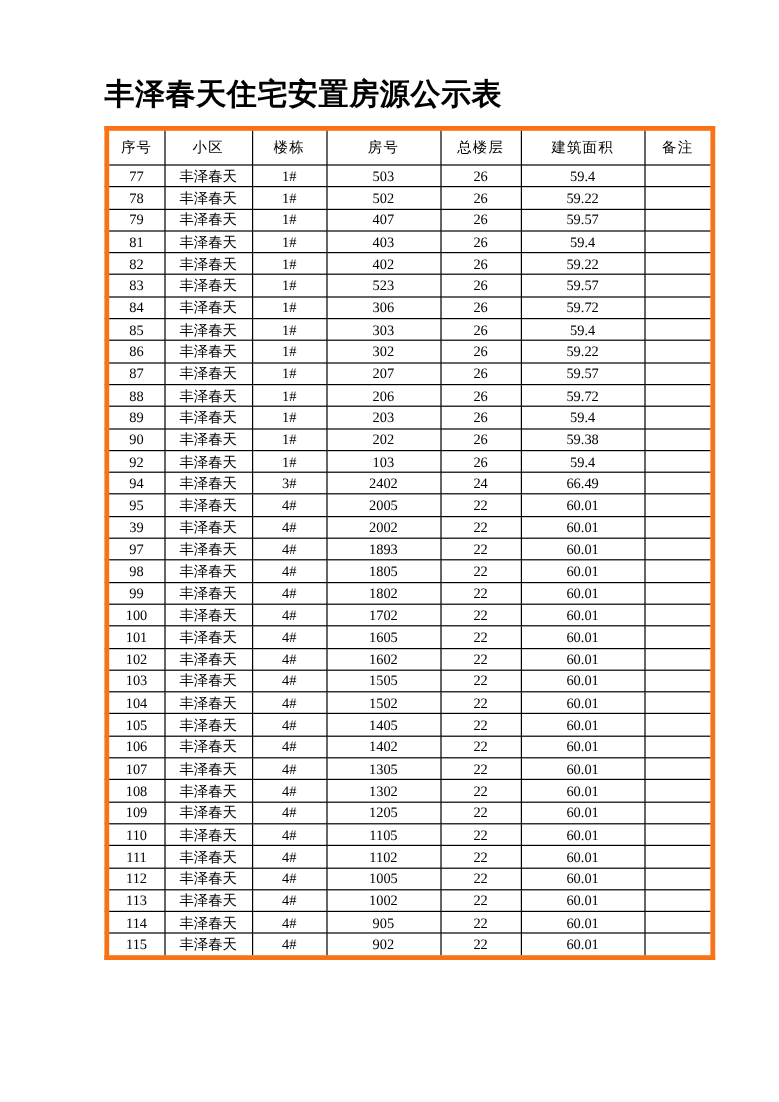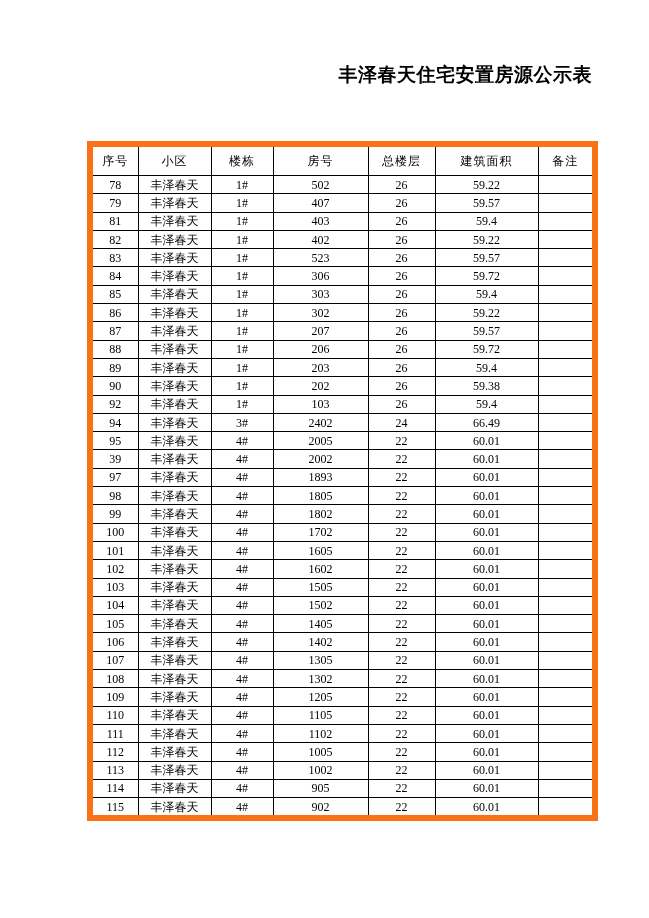--- a/index.html
+++ b/index.html
@@ -15,35 +15,34 @@
     height: 918px;
     background: #ffffff;
     overflow: hidden;
   }
   .doc-title {
     position: absolute;
     top: 62px;
     left: 87px;
     width: 505px;
     margin: 0;
-    text-align: right;
-    font-size: 19px;
+    text-align: left;
+    font-size: 25px;
     font-weight: bold;
     letter-spacing: 0.5px;
     white-space: nowrap;
   }
   table.housing {
     position: absolute;
     top: 105px;
     left: 87px;
     width: 505px;
     border-collapse: collapse;
     table-layout: fixed;
-    border: 6px solid #f97316;
-    margin-top: 36px;
+    border: 4px solid #f97316;
   }
   table.housing th,
   table.housing td {
     border: 1px solid #000000;
     text-align: center;
     vertical-align: middle;
     padding: 0;
     overflow: hidden;
     white-space: nowrap;
     font-weight: normal;
@@ -88,20 +87,29 @@
           <th>小区</th>
           <th>楼栋</th>
           <th>房号</th>
           <th>总楼层</th>
           <th>建筑面积</th>
           <th>备注</th>
         </tr>
     </thead>
     <tbody>
         <tr>
+          <td>77</td>
+          <td>丰泽春天</td>
+          <td>1#</td>
+          <td>503</td>
+          <td>26</td>
+          <td>59.4</td>
+          <td></td>
+        </tr>
+        <tr>
           <td>78</td>
           <td>丰泽春天</td>
           <td>1#</td>
           <td>502</td>
           <td>26</td>
           <td>59.22</td>
           <td></td>
         </tr>
         <tr>
           <td>79</td>

